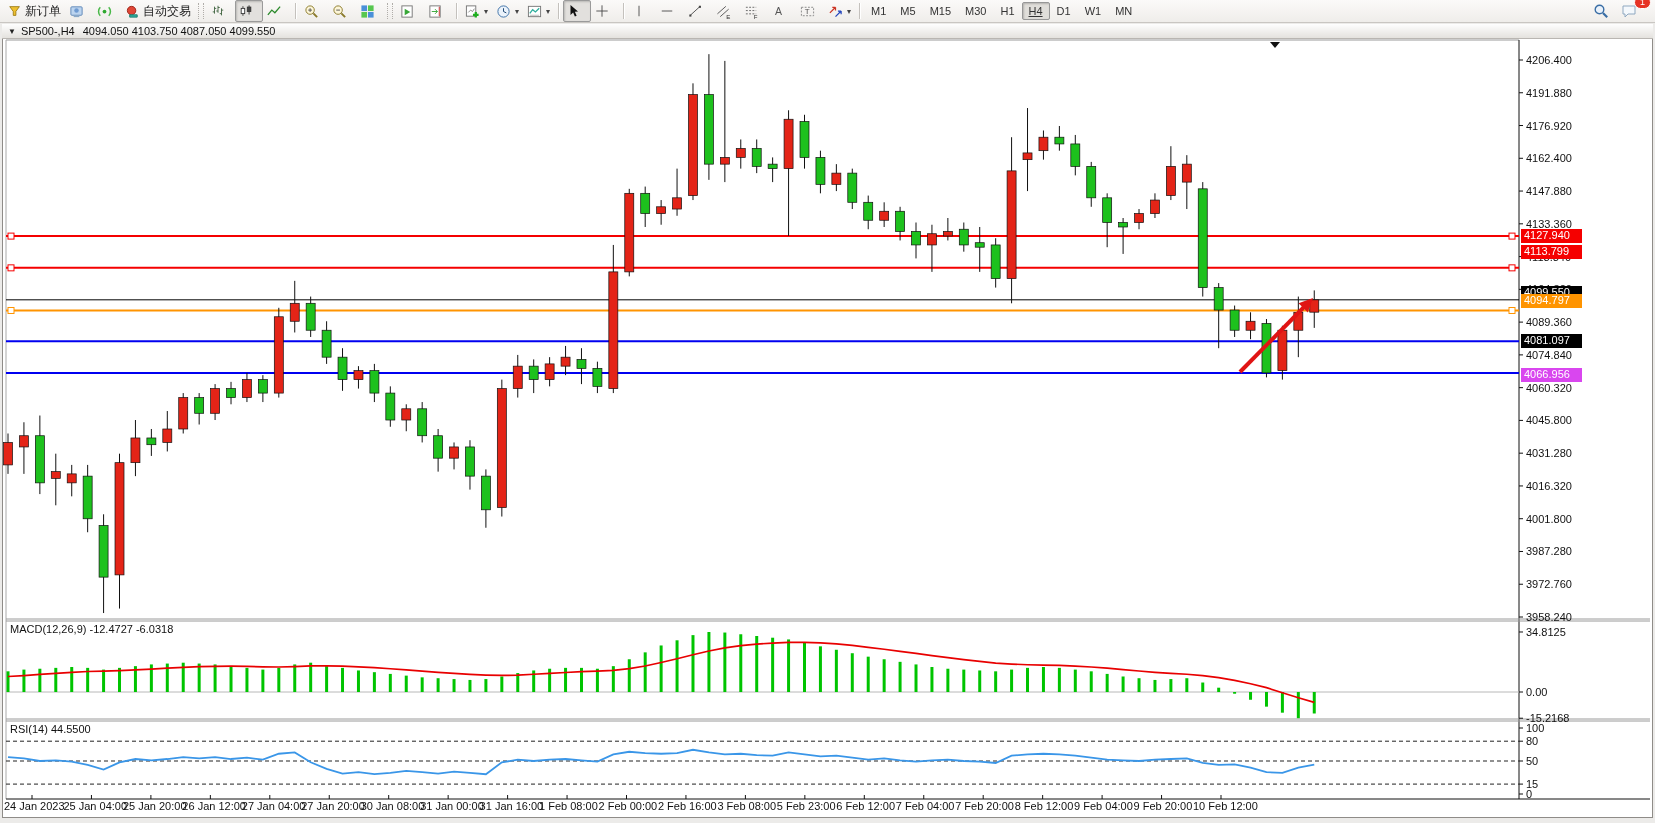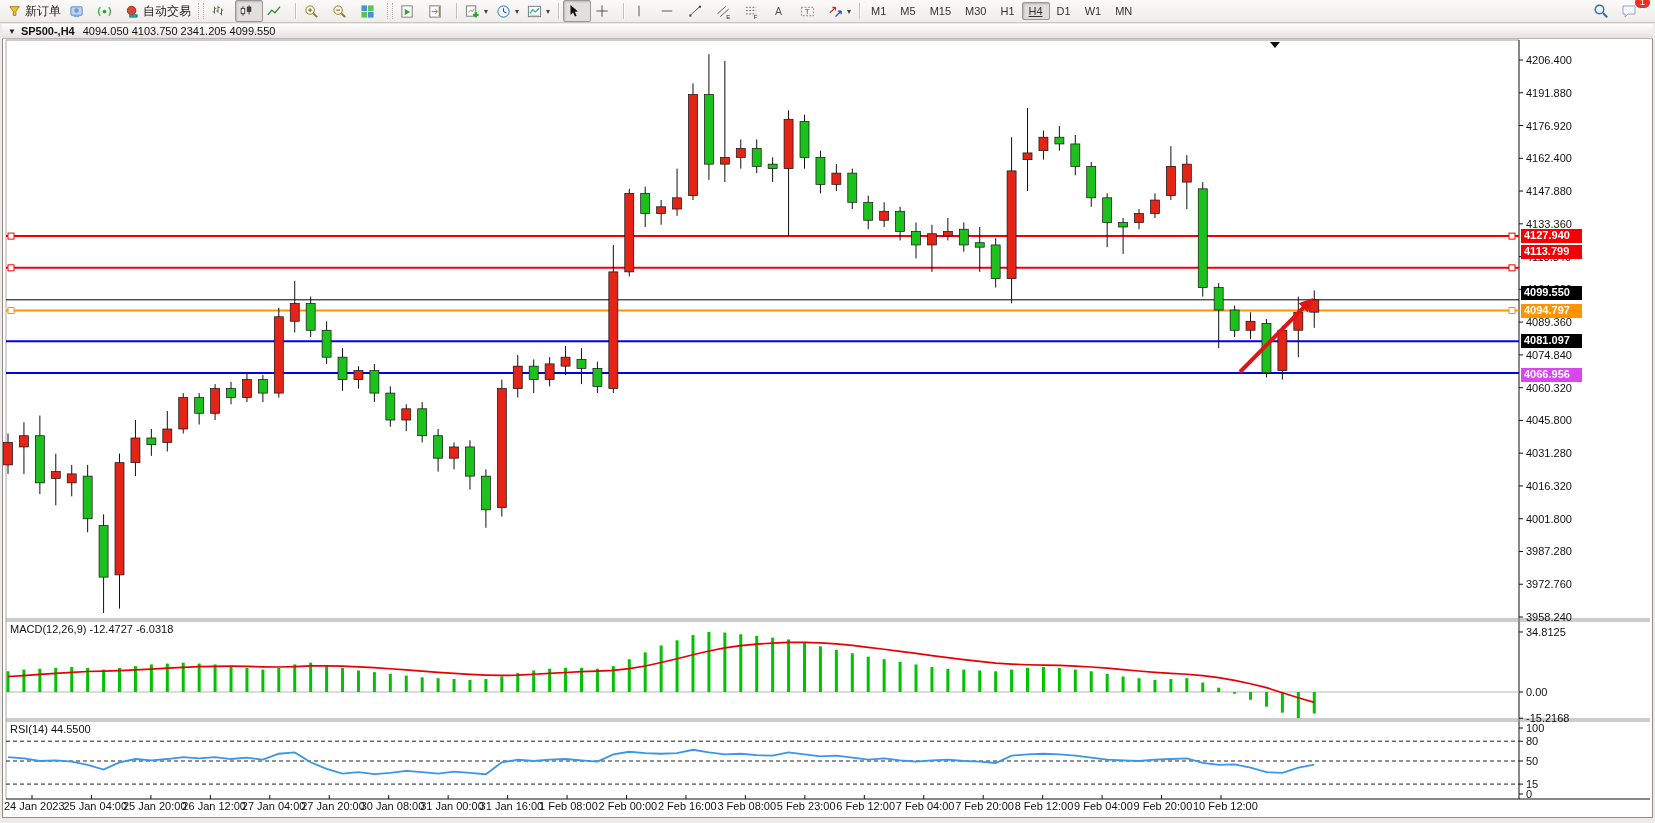--- a/index.html
+++ b/index.html
@@ -12,24 +12,24 @@
   .grip{width:4px;height:16px;margin:0 3px;border-left:1px dotted #b0ada9;border-right:1px dotted #b0ada9;}
   .dd{font-size:8px;color:#444;margin-left:1px;}
   .tf{font-size:11px;color:#333;padding:2px 6px;border:1px solid transparent;border-radius:2px;}
   .tf.active{border:1px solid #979797;background:#e0deda;box-shadow:inset 1px 1px 2px rgba(0,0,0,.2);text-decoration:underline;}
   #tb-right{margin-left:auto;display:flex;align-items:center;margin-right:10px;}
   .badge{position:absolute;top:-5px;right:-7px;background:#e63224;color:#fff;border-radius:8px;font-size:9px;line-height:11px;min-width:11px;height:11px;text-align:center;padding:0 2px;border:1px solid #fff;}
   
   #chartwin{position:absolute;left:2px;top:24px;width:1651px;height:794px;background:#fff;border:1px solid #8f8c88;box-sizing:border-box;}
   #charttitle{position:absolute;left:2px;top:24px;width:1651px;height:15px;background:linear-gradient(#fefefe,#e4e2de);border-bottom:1px solid #b9b6b2;font-size:11px;color:#111;display:flex;align-items:center;padding-left:6px;box-sizing:border-box;z-index:5;}
   #charttitle .caret{font-size:8px;margin-right:5px;color:#222;}
-  #charttitle b{font-weight:bold;margin-right:8px;}
+  #charttitle b{font-weight:normal;margin-right:8px;}
   svg text{font-family:"Liberation Sans",sans-serif;}
   #gfx{position:absolute;left:0;top:0;z-index:3;}
-  .ptag{position:absolute;left:1521px;height:13px;line-height:13px;font-size:11px;color:#fff;padding:0 3px 1px 3px;z-index:6;min-width:55px;font-weight:bold;}
+  .ptag{position:absolute;left:1521px;height:13px;line-height:13px;font-size:11px;color:#fff;padding:0 3px 1px 3px;z-index:6;min-width:55px;}
   .shiftmark{position:absolute;width:0;height:0;border-left:5px solid transparent;border-right:5px solid transparent;border-top:6px solid #111;z-index:6;}
 </style>
 </head>
 <body>
 
 <div id="app">
 
   <div id="toolbar">
     <div class="tbtn">
       <svg width="14" height="14" viewBox="0 0 16 16">
@@ -221,21 +221,21 @@
           </svg>
         <span class="badge">1</span>
       </div>
     </div>
   </div>
 
   <div id="chartwin"></div>
   <div id="charttitle">
     <span class="caret">▼</span>
     <b>SP500-,H4</b>
-    <span>4094.050 4103.750 2341.205 4099.550</span>
+    <span>4094.050 4103.750 4087.050 4099.550</span>
   </div>
   <div class="shiftmark" style="left:1270px;top:42px;"></div>
 
   <svg id="gfx" width="1655" height="823">
       <line x1="6" y1="40" x2="1519" y2="40" stroke="#999"></line>
       <line x1="6" y1="40" x2="6" y2="799" stroke="#aaa"></line>
       <line x1="1519" y1="40" x2="1519" y2="799" stroke="#111"></line>
       <line x1="6" y1="619" x2="1650" y2="619" stroke="#9a9a9a"></line>
       <line x1="6" y1="621" x2="1650" y2="621" stroke="#9a9a9a"></line>
       <line x1="6" y1="719" x2="1650" y2="719" stroke="#9a9a9a"></line>
@@ -604,17 +604,17 @@
       <line x1="1519" y1="784.1" x2="1523" y2="784.1" stroke="#111"></line>
       <text x="1526" y="788.1" font-size="11" fill="#111">15</text>
       <line x1="1519" y1="794" x2="1523" y2="794" stroke="#111"></line>
       <text x="1526" y="798" font-size="11" fill="#111">0</text>
       <text x="10" y="733" font-size="11" fill="#111">RSI(14) 44.5500</text>
     </svg>
   <div id="tags">
       <div class="ptag" style="top: 229.103px; background: rgb(245, 0, 0);">4127.940</div>
       <div class="ptag" style="top: 245px; background: rgb(245, 0, 0);">4113.799</div>
       <div class="ptag" style="top: 286px; background: rgb(0, 0, 0);">4099.550</div>
-      <div class="ptag" style="top: 304px; background: rgb(255, 148, 0);">4094.797</div>
+      <div class="ptag" style="top: 294px; background: rgb(255, 148, 0);">4094.797</div>
       <div class="ptag" style="top: 334.243px; background: #000000;">4081.097</div>
       <div class="ptag" style="top: 368px; background: #d946ef;">4066.956</div>
     </div>
 </div>
 
 </body></html>

